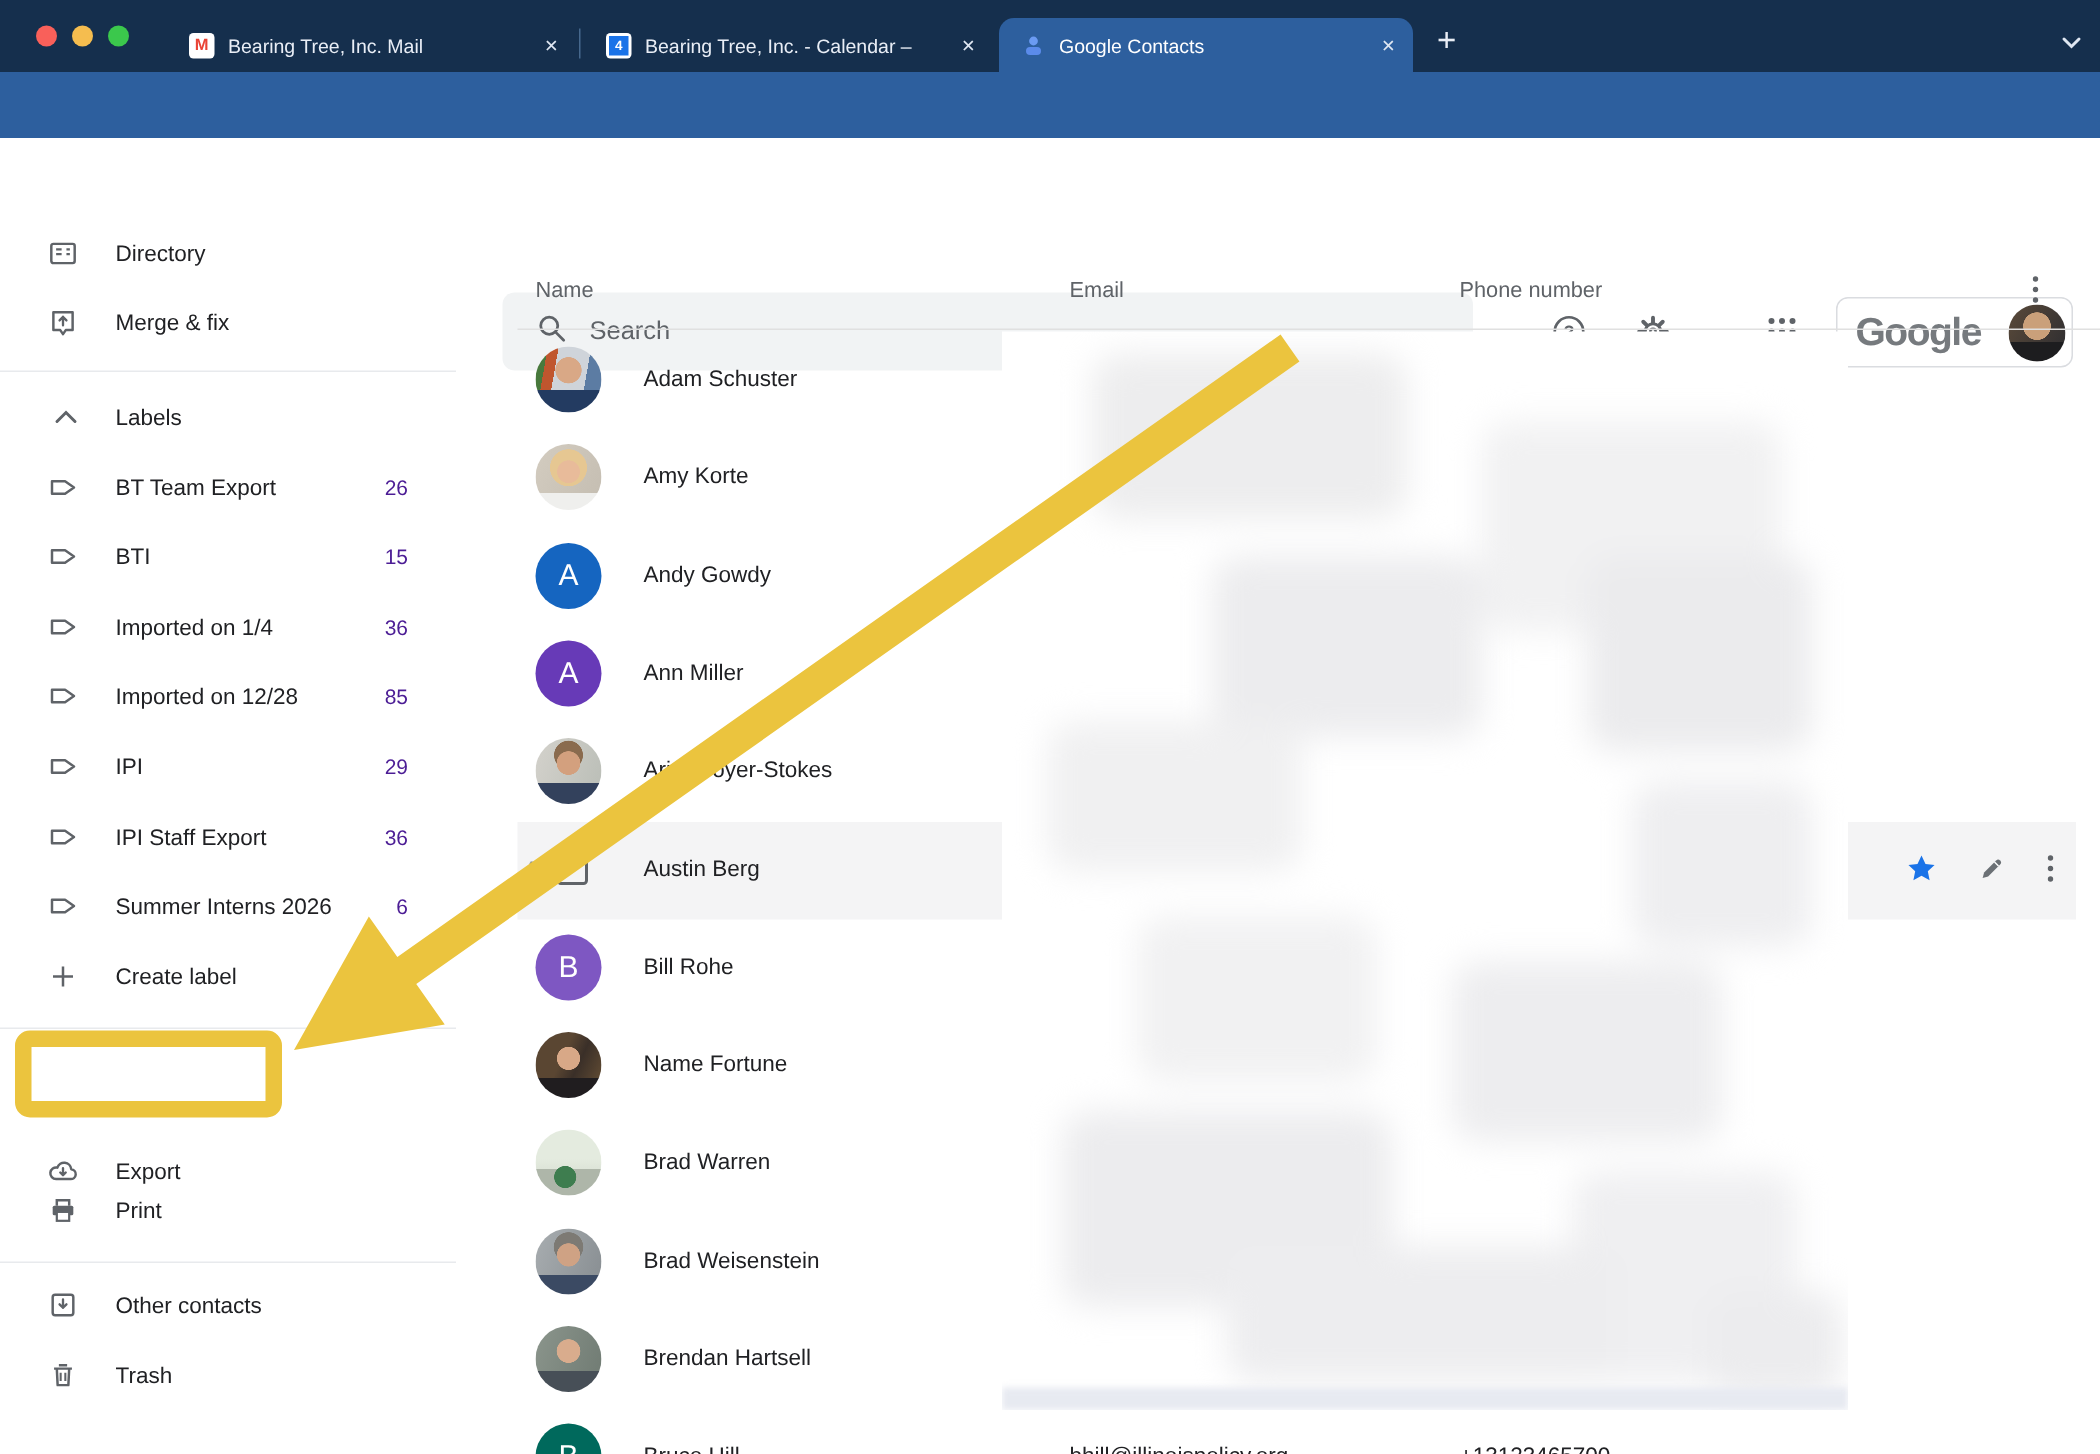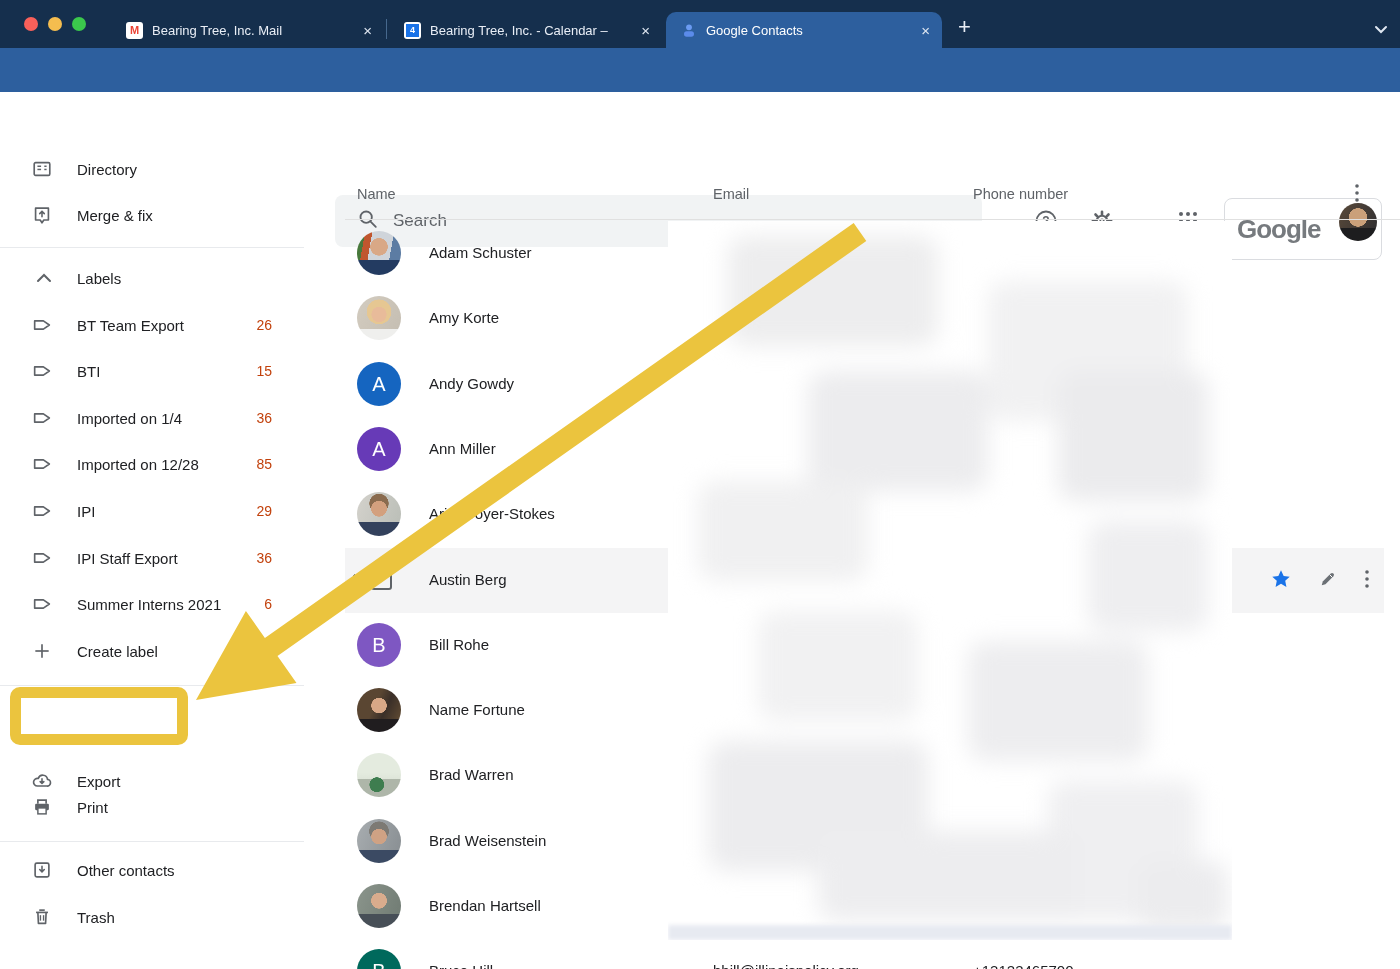--- a/index.html
+++ b/index.html
@@ -41,32 +41,32 @@
   
   #appheader { position:absolute; left:0; top:92px; width:1400px; height:78px; background:#fff; }
   #hamburger { position:absolute; left:30px; top:119px; width:24px; height:20px; display:flex; flex-direction:column; justify-content:space-between; }
   #hamburger i { height:2.4px; background:#5f6368; border-radius:1px; }
   #applogo { position:absolute; left:82px; top:109px; width:38px; height:40px; }
   #apptitle { position:absolute; left:130px; top:115px; font-size:22px; color:#5f6368; }
   #searchbar { position:absolute; left:335px; top:103px; width:647px; height:52px; background:#f1f3f4;
                border-radius:8px; display:flex; align-items:center; }
   #searchbar .ph { color:#5f6368; font-size:17px; margin-left:14px; }
   .hicon { position:absolute; top:117px; }
-  #googlepill { position:absolute; left:1224px; top:106px; width:158px; height:62px; border:1px solid #dadce0;
+  #googlepill { position:absolute; left:1224px; top:106px; width:158px; height:47px; border:1px solid #dadce0;
                 border-radius:8px; background:#fff; display:flex; align-items:center; }
   #googlepill .glogo { font-size:26px; font-weight:bold; color:#767a7e; letter-spacing:-1px; margin-left:12px; }
   #googlepill .gavatar { position:absolute; right:4px; top:4px; width:38px; height:38px; border-radius:50%; }
 
   
   #sidebar { position:absolute; left:0; top:170px; width:304px; height:799px; background:#fff; }
   .side-item { position:absolute; left:0; width:304px; height:46px; display:flex; align-items:center;
                color:#202124; font-size:15px; }
   .side-item .ic { position:absolute; left:30px; width:24px; height:24px; display:flex; align-items:center; justify-content:center; }
   .side-item .lb { position:absolute; left:77px; white-space:nowrap; }
-  .side-item .ct { position:absolute; right:32px; color:#c2410c; font-size:14px; }
+  .side-item .ct { position:absolute; right:32px; color:#4c1d95; font-size:14px; }
   .sdivider { position:absolute; left:0; width:304px; height:1px; background:#e8eaed; }
   .edge-line { position:absolute; left:0; top:170px; width:2px; height:780px; background:#dcdcdc; }
 
   
   #thead { position:absolute; left:345px; top:170px; width:1055px; height:50px; border-bottom:1px solid #e0e0e0; }
   #thead .col { position:absolute; top:16px; color:#5f6368; font-size:14.5px; }
   #thead .kebab { position:absolute; left:1009px; top:13px; }
 
   .crow { position:absolute; left:345px; width:1039px; height:65px; }
   .crow .av { position:absolute; left:12px; top:10px; width:44px; height:44px; border-radius:50%;
@@ -402,21 +402,21 @@
       </span>
     <span class="lb">IPI Staff Export</span>
     <span class="ct">36</span>
   </div>
   <div class="side-item" style="top:411px">
     <span class="ic">
         <svg width="22" height="22" viewBox="0 0 24 24">
           <path d="M4 7.5 h9.5 l6.5 4.5 -6.5 4.5 H4 z" fill="none" stroke="#5f6368" stroke-width="1.8" stroke-linejoin="round"></path>
         </svg>
       </span>
-    <span class="lb">Summer Interns 2021</span>
+    <span class="lb">Summer Interns 2026</span>
     <span class="ct">6</span>
   </div>
 
   <div class="side-item" style="top:458px">
     <span class="ic">
         <svg width="20" height="20" viewBox="0 0 24 24">
           <line x1="12" y1="4" x2="12" y2="20" stroke="#5f6368" stroke-width="2"></line>
           <line x1="4" y1="12" x2="20" y2="12" stroke="#5f6368" stroke-width="2"></line>
         </svg>
       </span>

